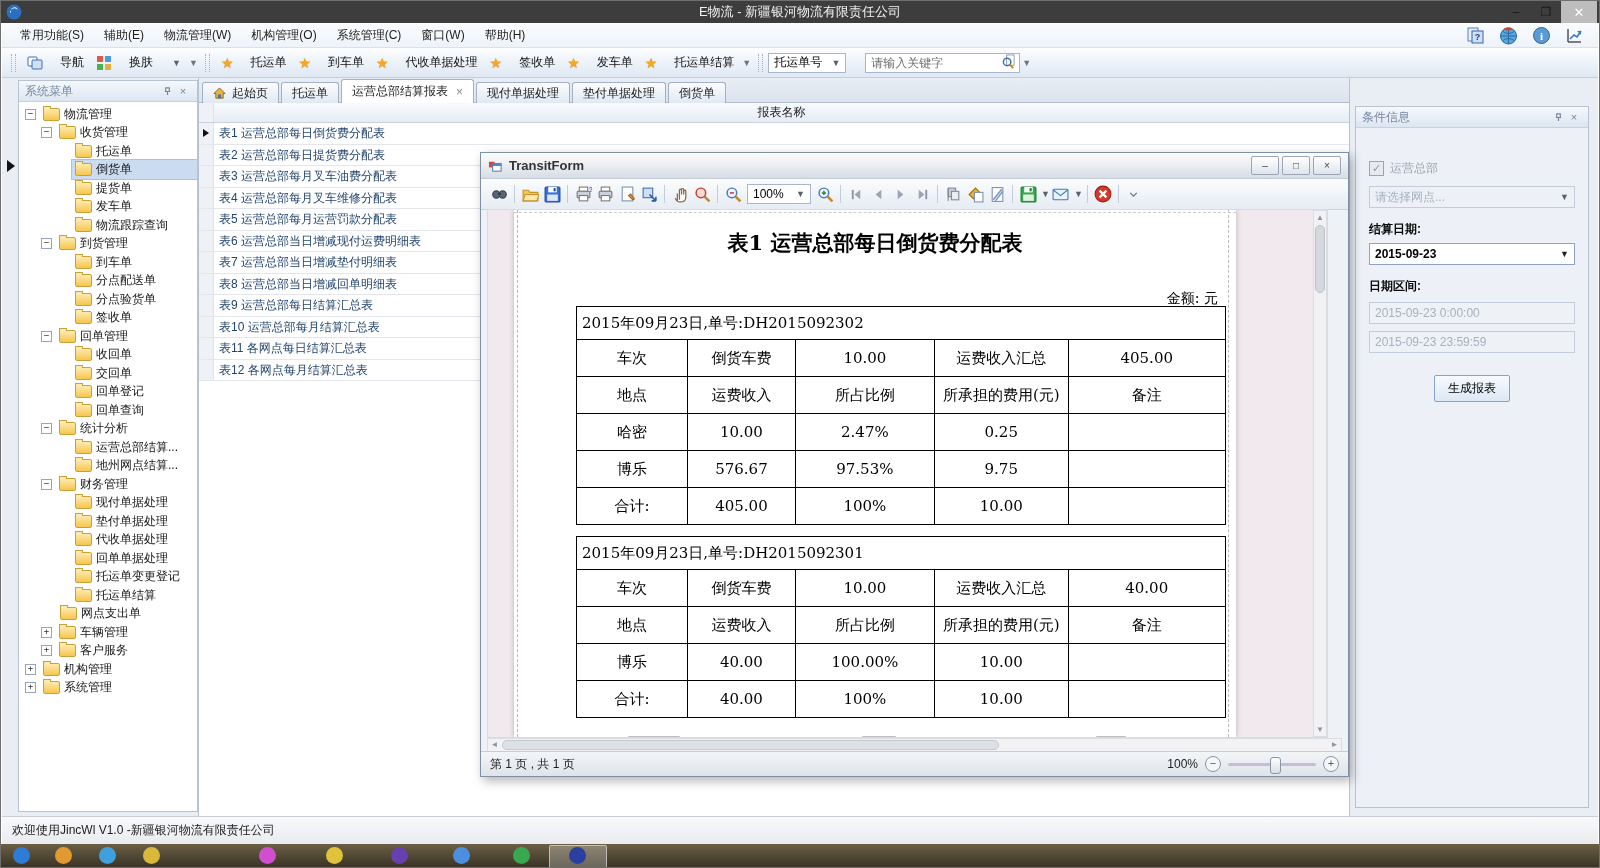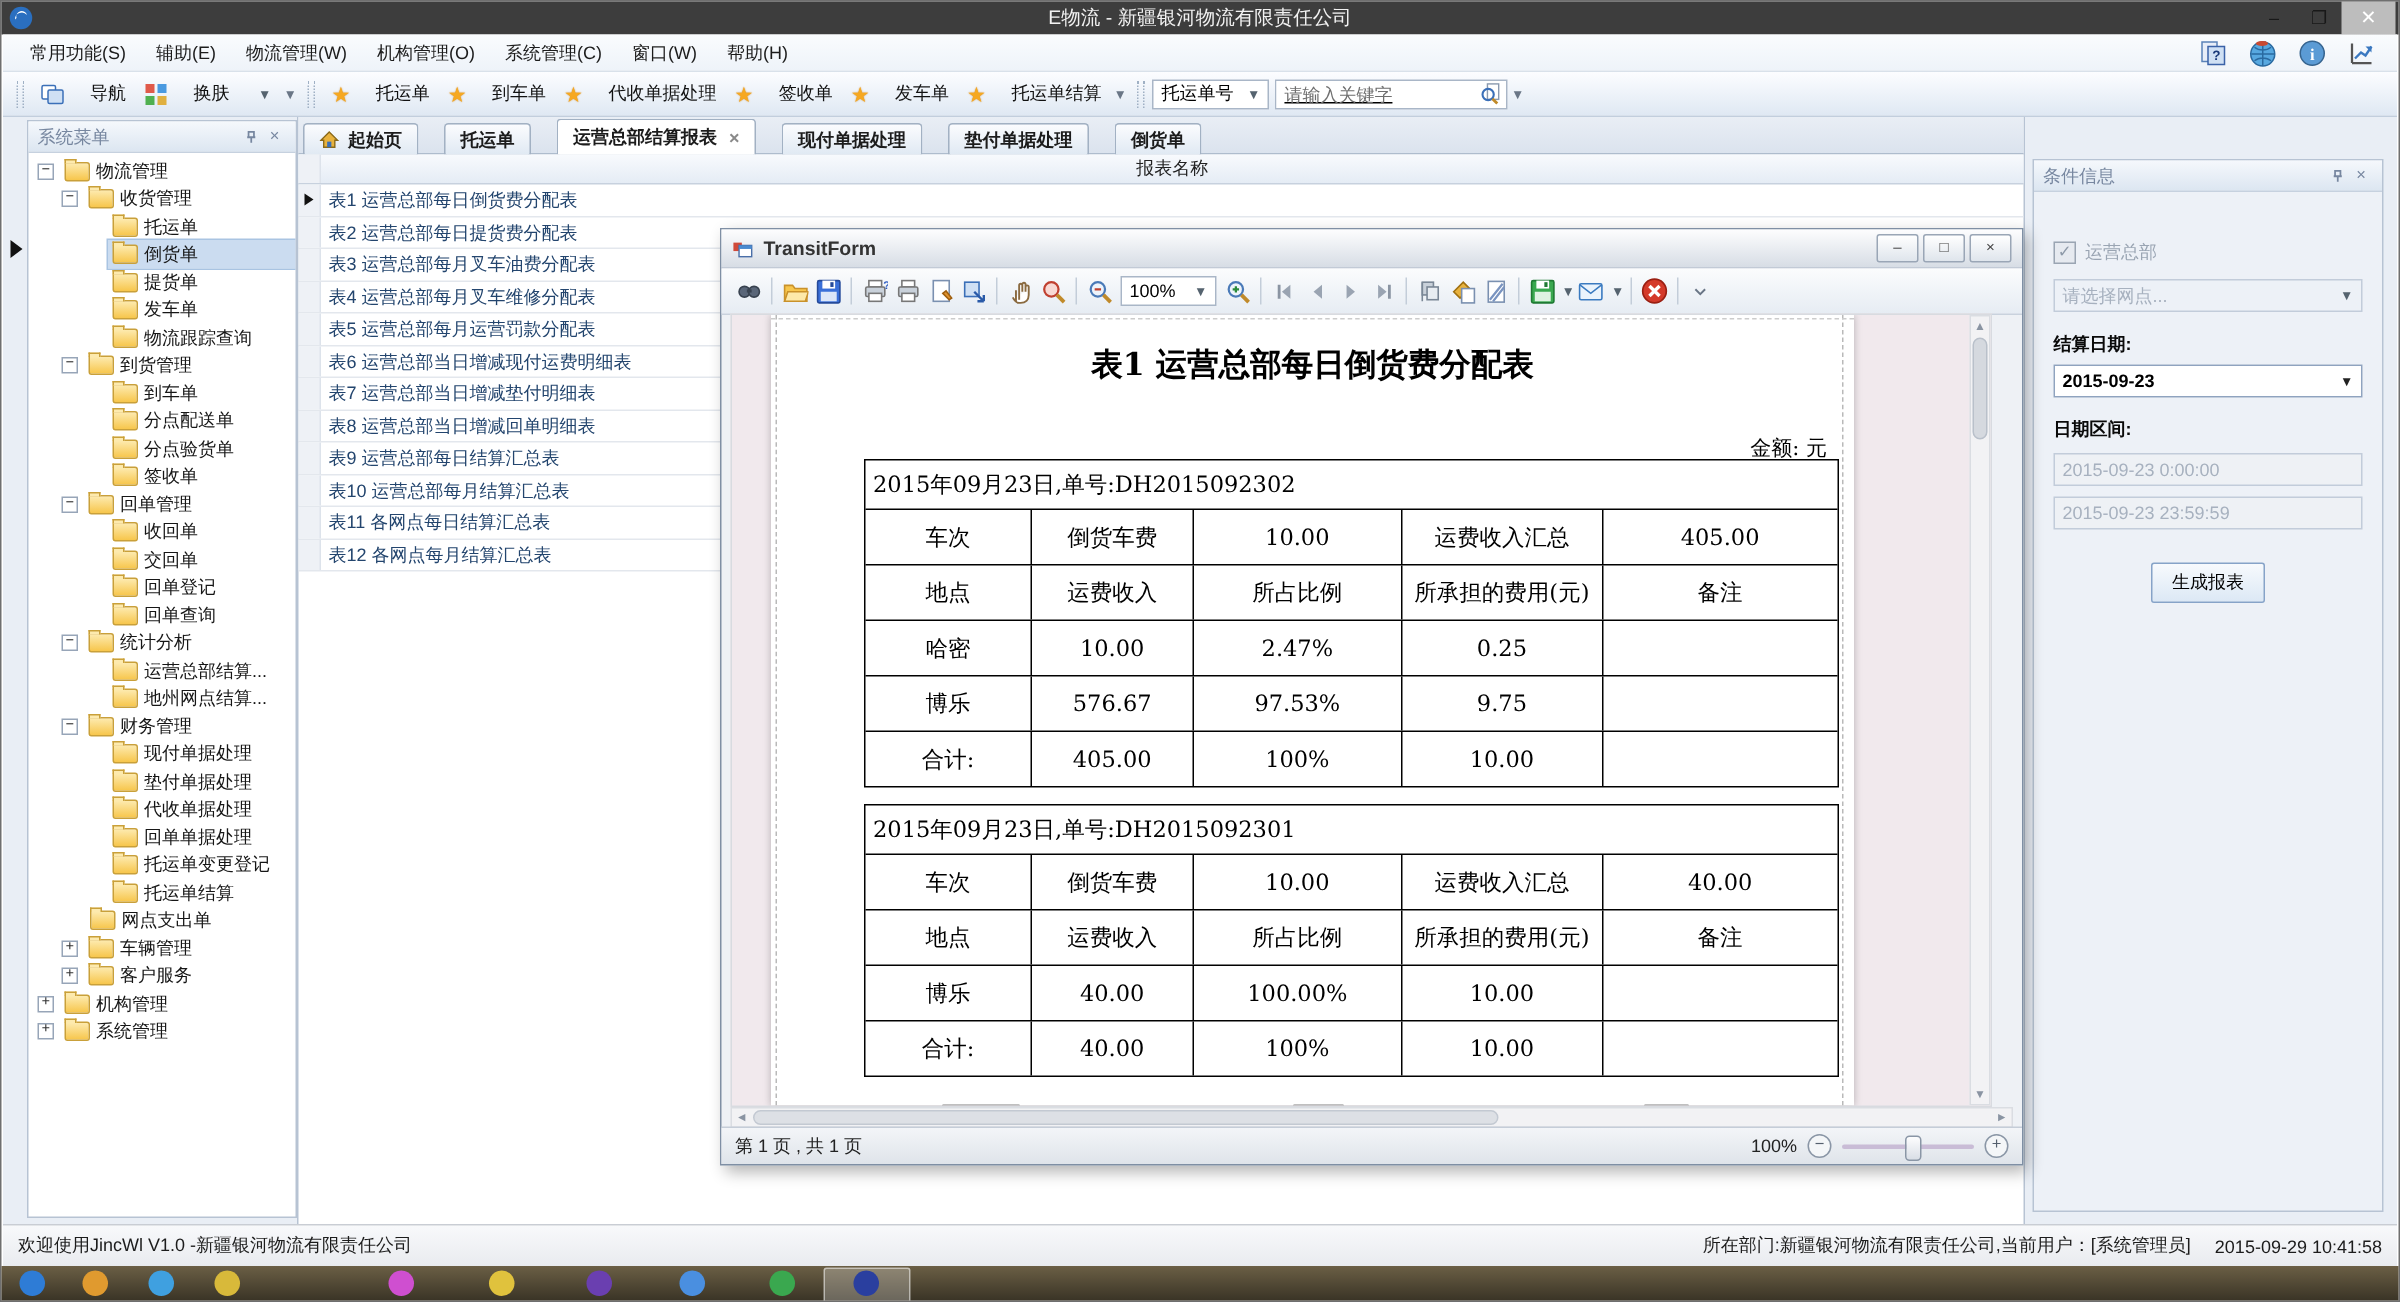--- a/index.html
+++ b/index.html
@@ -25,21 +25,21 @@
   .micon{width:19px;height:19px;}
 
   
   .toolbar{position:absolute;left:1px;right:1px;top:47px;height:30px;background:linear-gradient(#fcfdff,#dfe8f3);border-bottom:1px solid #c2cedd;display:flex;align-items:center;padding:0 4px;box-sizing:border-box;}
   .grip{width:3px;height:18px;border-left:1px dotted #9fb0c4;border-right:1px dotted #9fb0c4;margin:0 5px;}
   .tbtn{display:flex;align-items:center;gap:17px;padding:3px 6px;border-radius:2px;color:#111;white-space:nowrap;}
   .star{color:#f6a821;font-size:14px;line-height:12px;text-shadow:0 0 1px #c87d10;}
   .dd{color:#55636f;font-size:9px;margin-left:2px;}
   .mini-drop{width:13px;height:22px;display:flex;align-items:center;justify-content:center;color:#6a7686;font-size:9px;}
   .combo{display:flex;align-items:center;justify-content:space-between;background:#fff;border:1px solid #a9b6c7;height:20px;padding:0 5px;box-sizing:border-box;}
-  .search-wrap{display:flex;align-items:center;background:#fff;border:1px solid #a9b6c7;height:20px;box-sizing:border-box;margin-left:4px;padding-right:3px;text-decoration:underline;}
+  .search-wrap{display:flex;background:#fff;border:1px solid #a9b6c7;height:20px;box-sizing:border-box;margin-left:19px;padding-right:3px;}
   .search-wrap input{border:none;outline:none;width:128px;height:16px;font-size:12px;font-family:inherit;padding-left:5px;}
   .search-wrap input::placeholder{color:#6e6e6e;}
 
   
   .work{position:absolute;left:1px;right:1px;top:77px;bottom:51px;background:#e9eef5;}
 
   
   .lgutter{position:absolute;left:0;top:0;bottom:0;width:16px;background:#e9eef5;}
   .dock-arrow{position:absolute;left:5px;top:82px;width:0;height:0;border-top:6px solid transparent;border-bottom:6px solid transparent;border-left:8px solid #111;}
 
@@ -52,21 +52,21 @@
   .tree-row{height:18.5px;display:flex;align-items:center;gap:4px;white-space:nowrap;color:#161616;}
   .expander{width:9px;height:9px;flex:none;border:1px solid #97a5b8;background:#fff;font-size:9px;line-height:7px;text-align:center;color:#333;font-family:"DejaVu Sans Mono",monospace;}
   .spacer{width:11px;flex:none;}
   .folder{width:15px;height:11px;flex:none;background:linear-gradient(#fdeaae,#f7c64c);border:1px solid #c9a03a;border-radius:1px 2px 2px 2px;position:relative;}
   .folder::before{content:"";position:absolute;top:-3px;left:-1px;width:6px;height:2px;background:#fdeaae;border:1px solid #c9a03a;border-bottom:none;}
   .tree-node{display:flex;align-items:center;gap:4px;padding:1px 3px;flex:1;}
   .tree-row.selected .tree-node{background:#cbdcf0;outline:1px solid #a9c4e2;}
 
   
   .center{position:absolute;left:196px;top:0;right:248px;bottom:0;background:#fff;border-left:1px solid #b7c3d3;border-right:1px solid #b7c3d3;box-sizing:border-box;}
-  .tabstrip{height:24px;background:linear-gradient(#e9eef5,#dbe3ee);border-bottom:1px solid #aebccd;display:flex;align-items:flex-end;padding-left:3px;gap:17px;font-weight:bold;}
+  .tabstrip{height:24px;background:linear-gradient(#e9eef5,#dbe3ee);border-bottom:1px solid #aebccd;display:flex;align-items:flex-end;padding-left:3px;gap:2px;}
   .tab{height:20px;display:flex;align-items:center;gap:6px;padding:0 10px;background:linear-gradient(#fbfcfe,#e0e9f3);border:1px solid #a2b1c3;border-bottom:none;border-radius:3px 3px 0 0;color:#1c1c1c;position:relative;top:1px;}
   .tab.active{background:#fff;height:23px;top:1px;}
   .tab .tclose{color:#8a8a8a;font-size:12px;margin-left:2px;}
   .list-header{height:19px;display:flex;background:linear-gradient(#f8fafd,#e5ecf5);border-bottom:1px solid #c7d1de;}
   .sel-col{width:14px;flex:none;border-right:1px solid #dde3eb;background:#eef1f6;position:relative;}
   .lh-text{flex:1;text-align:center;line-height:19px;color:#222;}
   .report-row{height:20.5px;display:flex;border-bottom:1px solid #e3e7ed;color:#23456e;}
   .report-row .txt{padding-left:5px;line-height:20px;white-space:nowrap;}
   .row-arrow::after{content:"";position:absolute;left:4px;top:6px;border-top:4px solid transparent;border-bottom:4px solid transparent;border-left:6px solid #111;}
 
@@ -898,24 +898,20 @@
               <span class="zthumb"></span>
             </span>
           <span class="zbtn">+</span>
         </span>
       </div>
     </div>
   </div>
 
   <div class="statusbar">
     <span>欢迎使用JincWl V1.0 -新疆银河物流有限责任公司</span>
-    <span class="right">
-      <span>所在部门:新疆银河物流有限责任公司,当前用户：[系统管理员]</span>
-      <span>2015-09-29 10:41:58</span>
-    </span>
   </div>
 
   <div class="taskbar" id="taskbar">
       <span class="tkicon" style="left: 12px; background: rgb(46, 124, 214);"></span>
       <span class="tkicon" style="left: 54px; background: rgb(224, 154, 47);"></span>
       <span class="tkicon" style="left: 98px; background: rgb(63, 160, 224);"></span>
       <span class="tkicon" style="left: 142px; background: rgb(216, 185, 58);"></span>
       <span class="tkicon" style="left: 258px; background: rgb(207, 79, 208);"></span>
       <span class="tkicon" style="left: 325px; background: rgb(224, 194, 61);"></span>
       <span class="tkicon" style="left: 390px; background: rgb(106, 63, 176);"></span>

